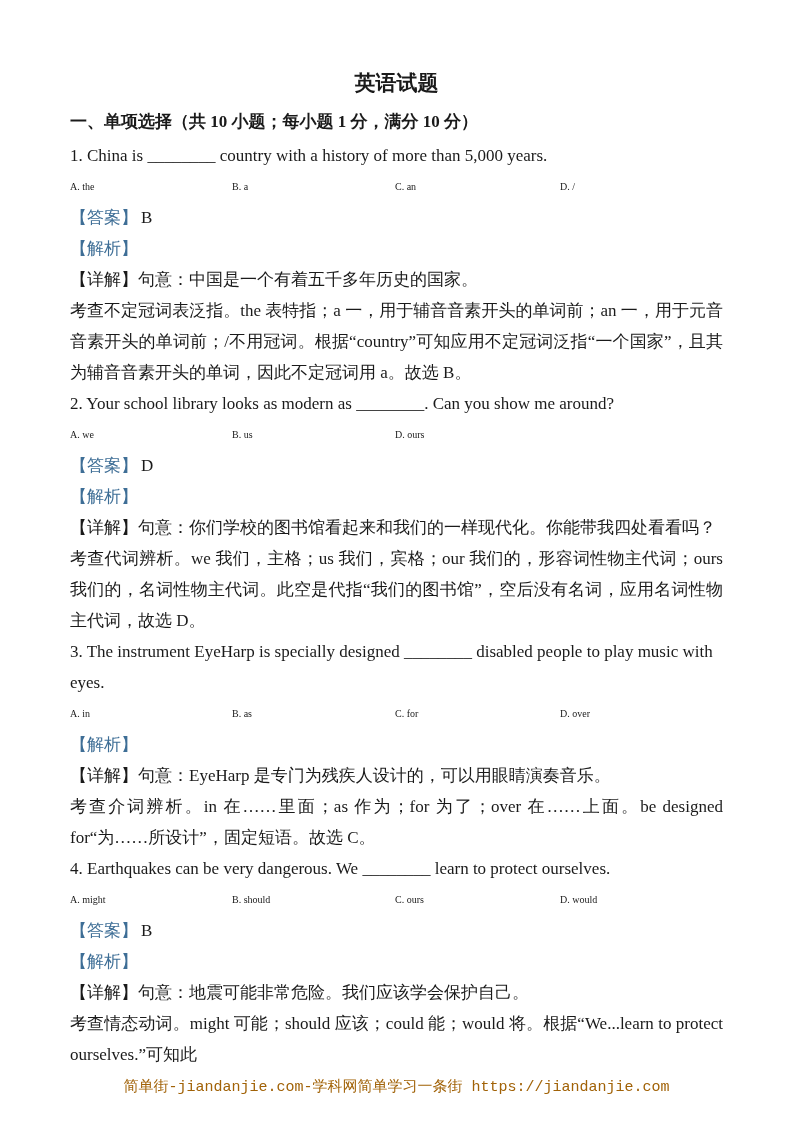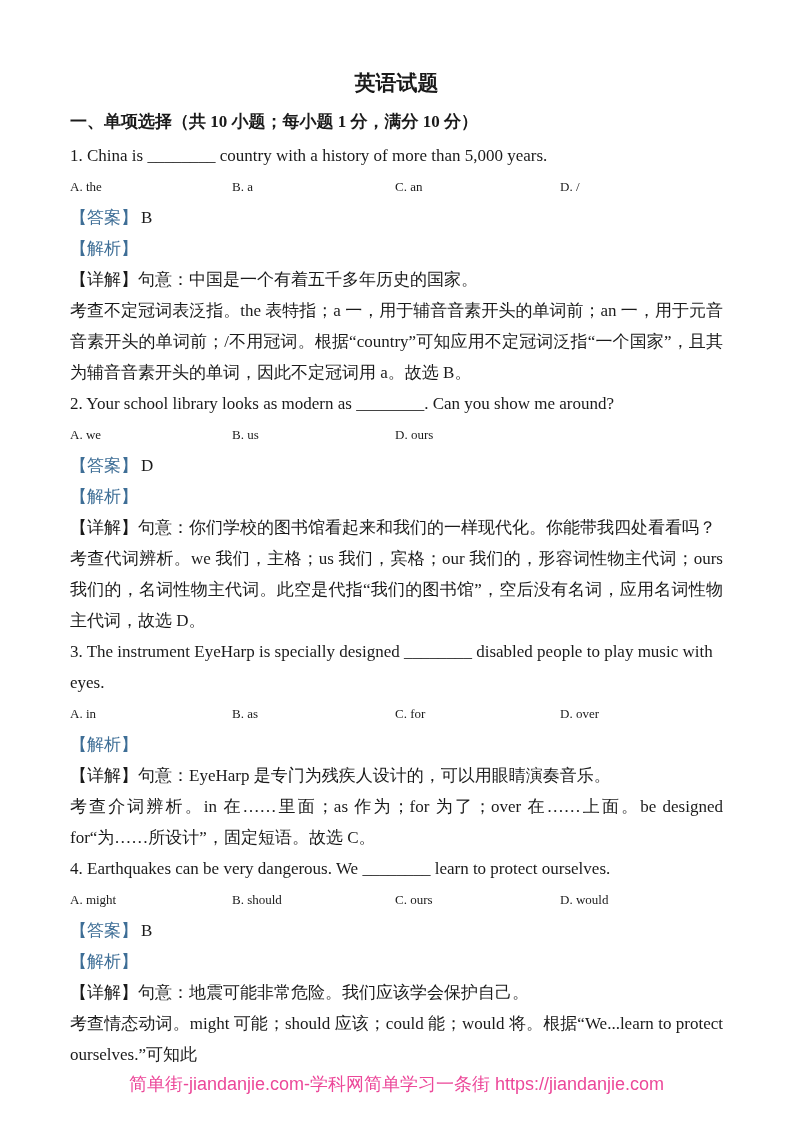--- a/index.html
+++ b/index.html
@@ -28,35 +28,35 @@
     line-height: 24px;
     margin-bottom: 6px;
   }
   .qline {
     font-size: 17px;
     line-height: 31px;
   }
   .options {
     display: grid;
     grid-template-columns: 162px 163px 165px 1fr;
-    font-size: 13px;
+    font-size: 10px;
     line-height: 31px;
   }
   .blue-label { color: #3e6e96; }
   .answer-value { margin-left: 3px; color: #1a1a1a; }
   .explain { text-align: justify; }
   .footer {
     position: absolute;
     left: 0;
     right: 0;
     bottom: 26px;
     text-align: center;
-    font-family: Liberation Sans, sans-serif;
-    font-size: 18px;
-    color: #ec4899;
+    font-family: Liberation Mono, monospace;
+    font-size: 15px;
+    color: #a16207;
   }
 </style>
 </head>
 <body>
 
 <div class="page">
 
   <h1 class="doc-title">英语试题</h1>
 
   <h2 class="section-heading">一、单项选择（共 10 小题；每小题 1 分，满分 10 分）</h2>

